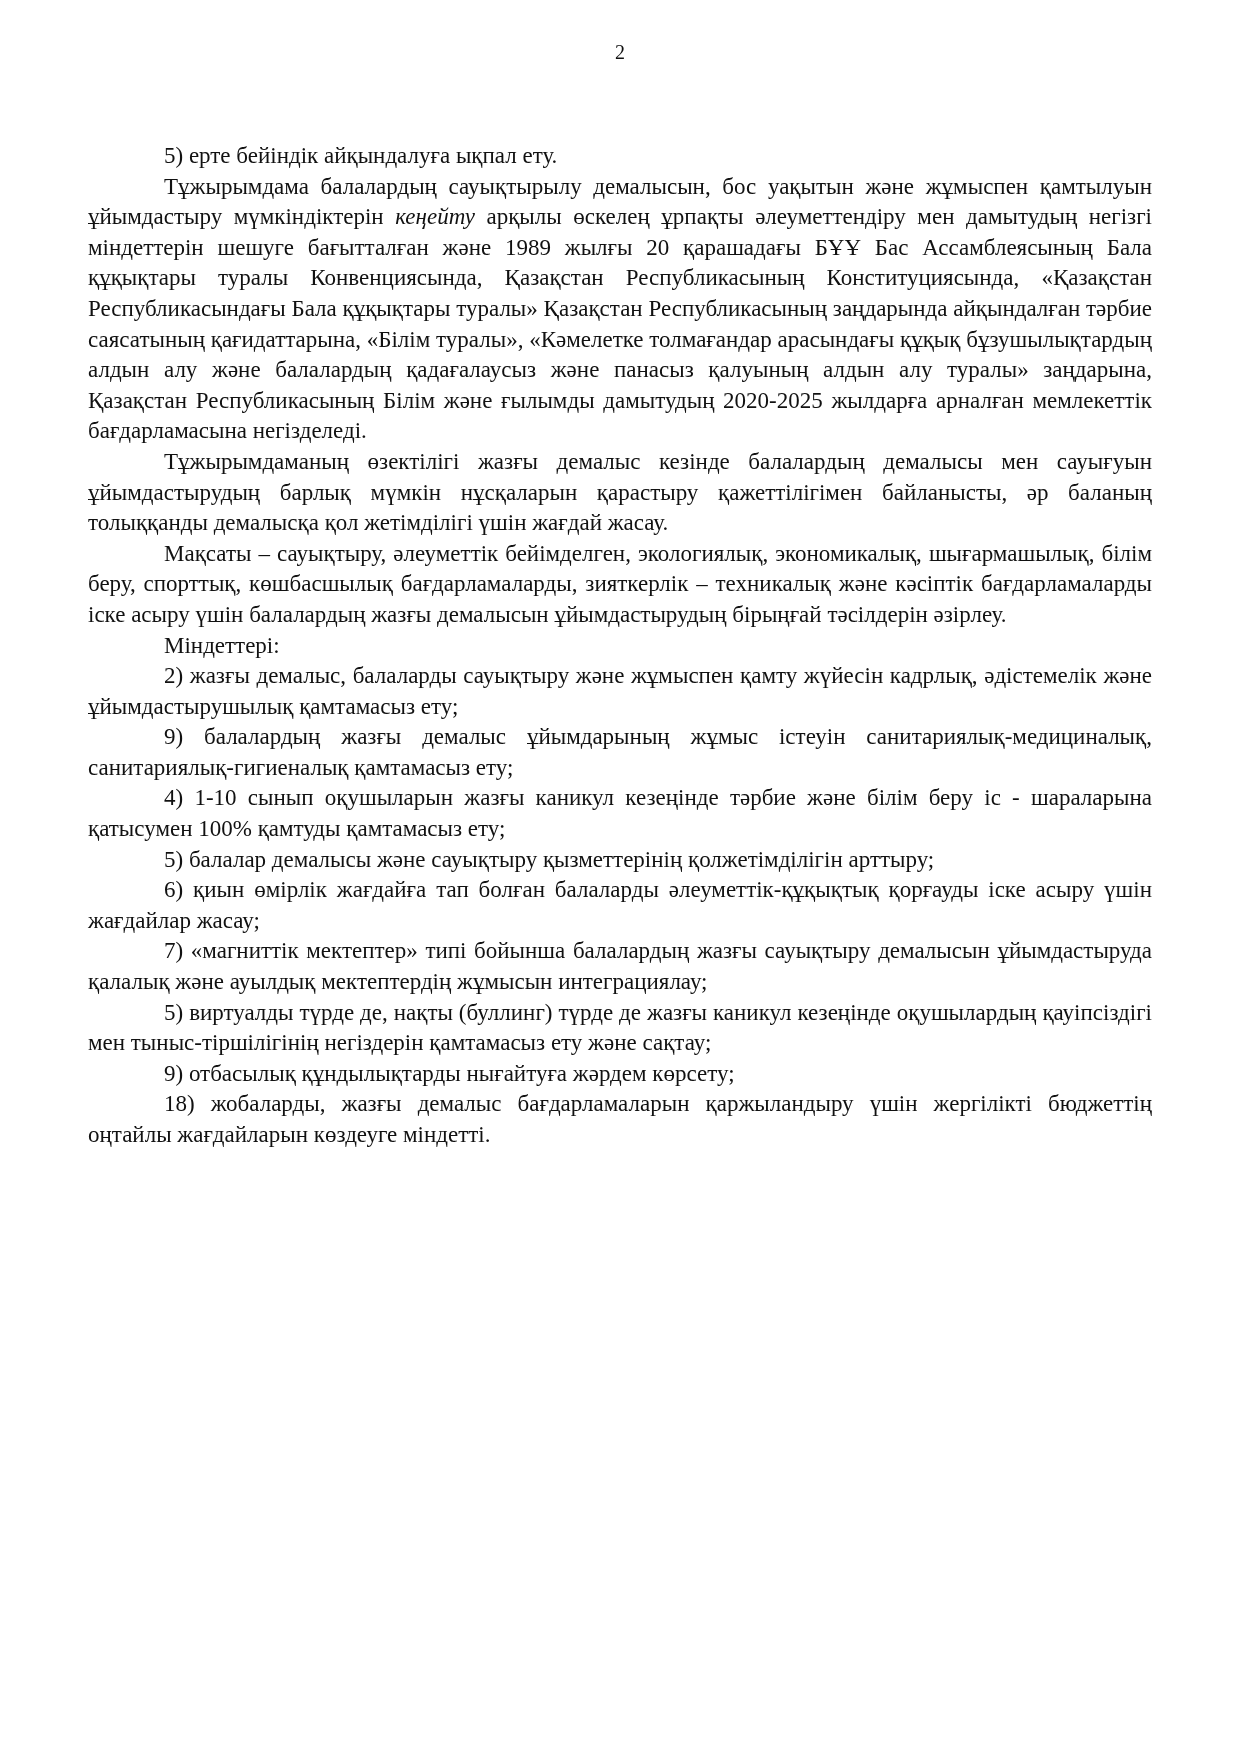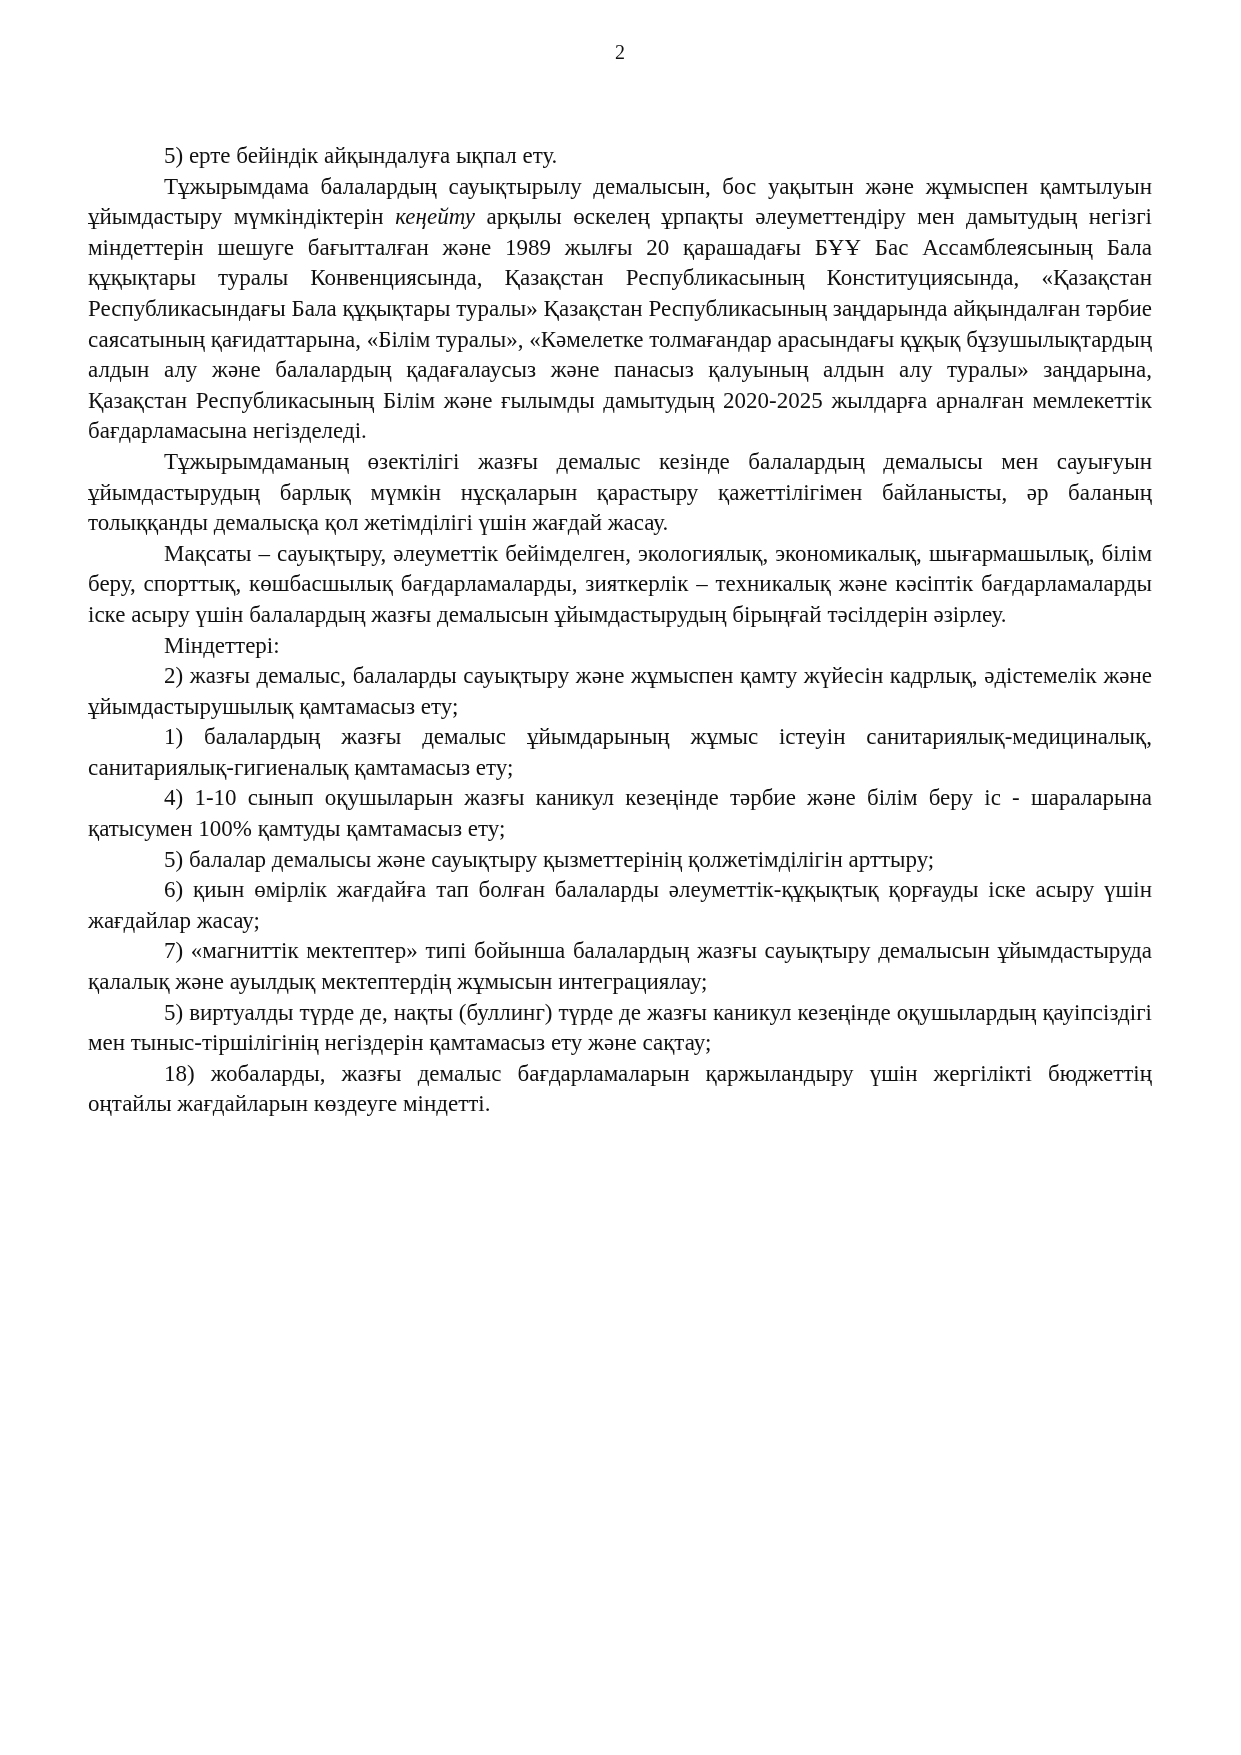--- a/index.html
+++ b/index.html
@@ -32,21 +32,22 @@
 
     <p><span>Тұжырымдама балалардың сауықтырылу демалысын, бос уақытын және жұмыспен қамтылуын ұйымдастыру мүмкіндіктерін </span><i>кеңейту</i><span> арқылы өскелең ұрпақты әлеуметтендіру мен дамытудың негізгі міндеттерін шешуге бағытталған және 1989 жылғы 20 қарашадағы БҰҰ Бас Ассамблеясының Бала құқықтары туралы Конвенциясында, Қазақстан Республикасының Конституциясында, «Қазақстан Республикасындағы Бала құқықтары туралы» Қазақстан Республикасының заңдарында айқындалған тәрбие саясатының қағидаттарына, «Білім туралы», «Кәмелетке толмағандар арасындағы құқық бұзушылықтардың алдын алу және балалардың қадағалаусыз және панасыз қалуының алдын алу туралы» заңдарына, Қазақстан Республикасының Білім және ғылымды дамытудың 2020-2025 жылдарға арналған мемлекеттік бағдарламасына негізделеді.</span></p>
 
     <p><span>Тұжырымдаманың </span><b>өзектілігі</b><span> жазғы демалыс кезінде балалардың демалысы мен сауығуын ұйымдастырудың барлық мүмкін нұсқаларын қарастыру қажеттілігімен байланысты, әр баланың толыққанды демалысқа қол жетімділігі үшін жағдай жасау.</span></p>
 
     <p><b>Мақсаты</b><span> – сауықтыру, әлеуметтік бейімделген, экологиялық, экономикалық, шығармашылық, білім беру, спорттық, көшбасшылық бағдарламаларды, зияткерлік – техникалық және кәсіптік бағдарламаларды іске асыру үшін балалардың жазғы демалысын ұйымдастырудың бірыңғай тәсілдерін әзірлеу.</span></p>
 
     <p class="heading">Міндеттері:</p>
 
     <p>2) жазғы демалыс, балаларды сауықтыру және жұмыспен қамту жүйесін кадрлық, әдістемелік және ұйымдастырушылық қамтамасыз ету;</p>
-    <p>1) балалардың жазғы демалыс ұйымдарының жұмыс істеуін санитариялық-медициналық, санитариялық-гигиеналық қамтамасыз ету;</p>
+    <p>9) балалардың жазғы демалыс ұйымдарының жұмыс істеуін санитариялық-медициналық, санитариялық-гигиеналық қамтамасыз ету;</p>
     <p>4) 1-10 сынып оқушыларын жазғы каникул кезеңінде тәрбие және білім беру іс - шараларына қатысумен 100% қамтуды қамтамасыз ету;</p>
     <p>5) балалар демалысы және сауықтыру қызметтерінің қолжетімділігін арттыру;</p>
     <p>6) қиын өмірлік жағдайға тап болған балаларды әлеуметтік-құқықтық қорғауды іске асыру үшін жағдайлар жасау;</p>
     <p>7) «магниттік мектептер» типі бойынша балалардың жазғы сауықтыру демалысын ұйымдастыруда қалалық және ауылдық мектептердің жұмысын интеграциялау;</p>
     <p>5) виртуалды түрде де, нақты (буллинг) түрде  де жазғы каникул кезеңінде оқушылардың қауіпсіздігі мен тыныс-тіршілігінің негіздерін қамтамасыз ету және сақтау;</p>
+    <p>9) отбасылық құндылықтарды нығайтуға жәрдем көрсету;</p>
     <p>18) жобаларды, жазғы демалыс бағдарламаларын қаржыландыру үшін жергілікті бюджеттің оңтайлы жағдайларын көздеуге міндетті.</p>
   </div>
 </div>
 
 </body></html>

